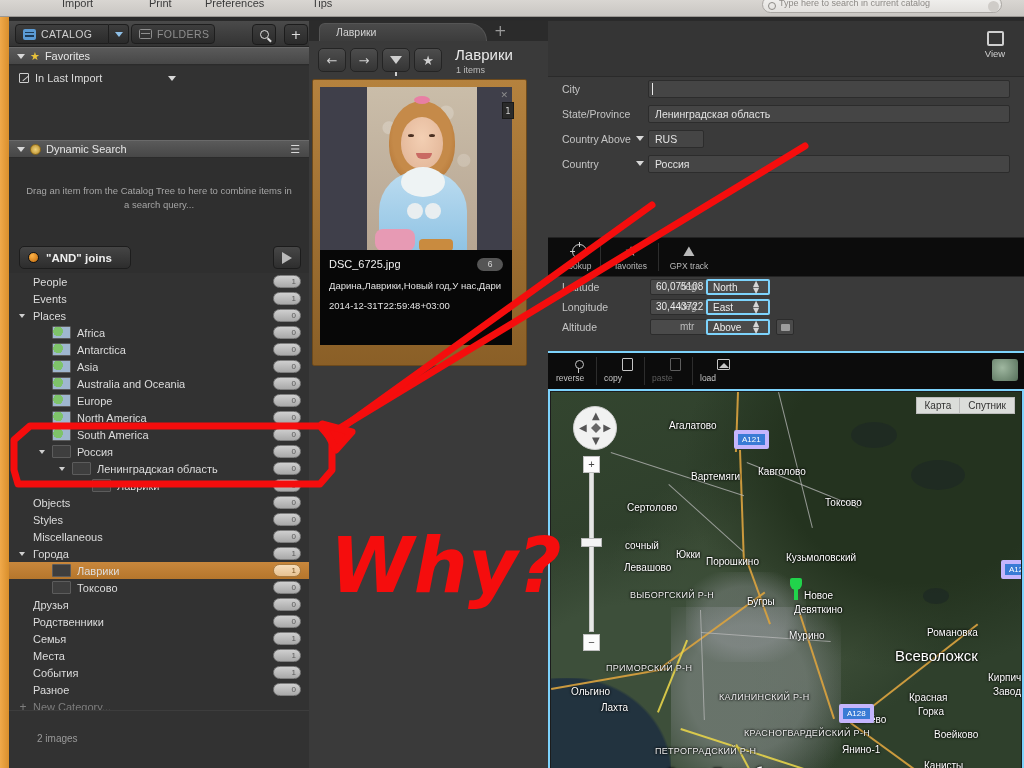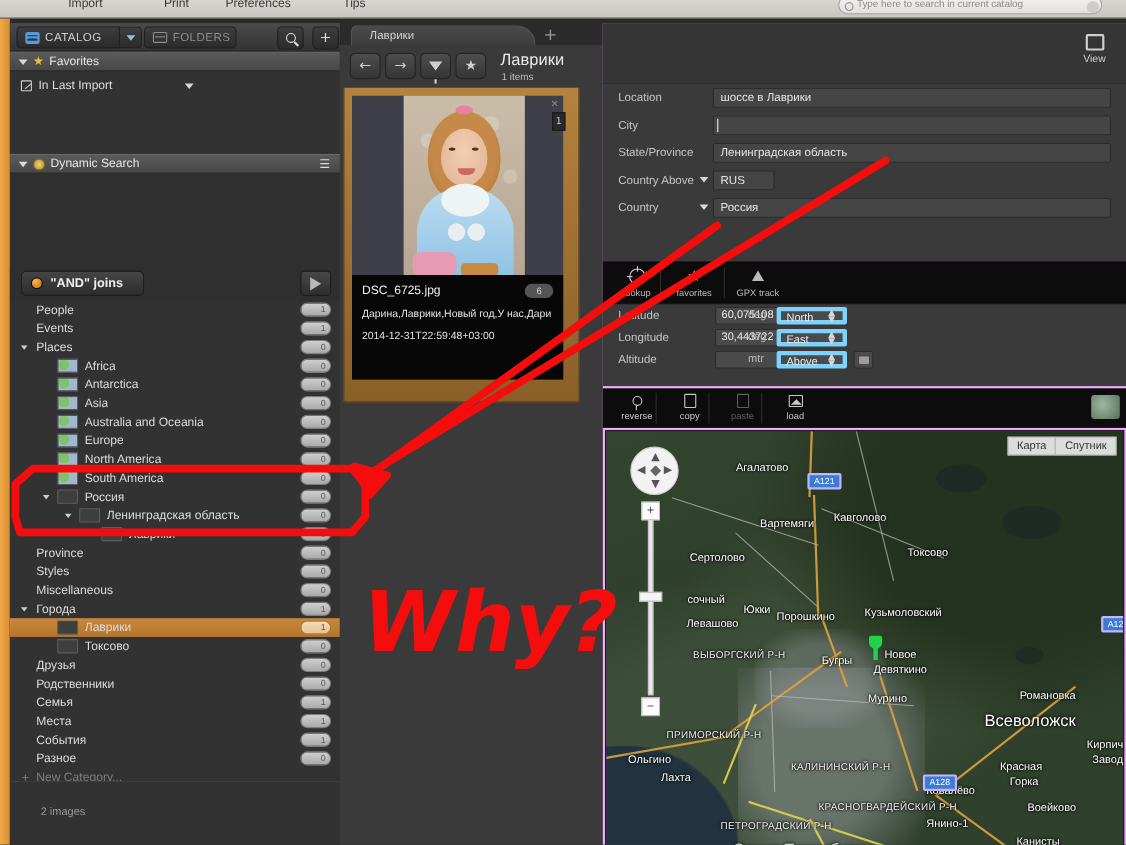--- a/index.html
+++ b/index.html
@@ -235,21 +235,21 @@
     font-family:"Liberation Sans",sans-serif;}
   .metabox .tags{position:absolute;left:9px;top:30px;font-size:9.5px;color:#e3e3e3;
     white-space:nowrap;overflow:hidden;width:176px;font-family:"Liberation Sans",sans-serif;}
   .metabox .ts{position:absolute;left:9px;top:50px;font-size:9.5px;color:#e3e3e3;
     font-family:"Liberation Sans",sans-serif;}
   .closex{position:absolute;right:4px;top:3px;font-size:9px;color:#8d8d8d;}
   .stacknum{position:absolute;right:-2px;top:15px;width:12px;height:17px;background:#2a2a2a;
     color:#cfcfcf;font-size:8.5px;text-align:center;line-height:17px;border:1px solid #1a1a1a;}
 
   
-  .right { position:absolute; left:548px; top:21px; width:476px; height:747px; background:#f0abfc; }
+  .right { position:absolute; left:548px; top:21px; width:476px; height:747px; background:#7dd3fc; }
   .rtop { position:absolute; left:0; top:0; width:476px; height:56px; background:#353535;
     border-bottom:1px solid #2a2a2a; }
   .viewbtn { position:absolute; right:6px; top:10px; width:46px; text-align:center; }
   .viewbtn .sq { width:17px;height:15px;margin:0 auto;border:2px solid #cfcfcf;border-radius:2px;}
   .viewbtn .t { font-size:9.5px;color:#cfcfcf;margin-top:2px;font-family:"Liberation Sans",sans-serif;}
 
   .fields { position:absolute; left:0; top:56px; width:476px; height:160px; background:#3a3a3a; }
   .frow { position:relative; height:25px; }
   .frow .flabel { position:absolute; left:14px; top:6px; font-size:10.5px; color:#c4c4c4;
     font-family:"Liberation Sans",sans-serif;}
@@ -280,29 +280,29 @@
   .coords { position:absolute; left:0; top:256px; width:476px; height:74px; background:#3a3a3a; }
   .crow { position:relative; height:20px; }
   .crow .clabel { position:absolute; left:14px; top:4px; font-size:10.5px; color:#c4c4c4;
     font-family:"Liberation Sans",sans-serif;}
   .cinput { position:absolute; left:66px; top:2px; width:60px; height:16px;
     background:#4a4a4a; border:1px solid #2c2c2c; border-radius:2px;
     font-size:10px; color:#ececec; padding:1px 18px 0 5px; font-family:"Liberation Sans",sans-serif;margin-left:36px;}
   .cunit { position:absolute; left:132px; top:4px; font-size:10px; color:#bdbdbd;
     font-family:"Liberation Sans",sans-serif;}
   .csel { position:absolute; left:158px; top:2px; width:64px; height:16px;
-    background:#4a4a4a; border:4px solid #7dd3fc; border-radius:2px;
+    background:#4a4a4a; border:2px solid #7dd3fc; border-radius:2px;
     font-size:10px; color:#ececec; padding:1px 0 0 5px; font-family:"Liberation Sans",sans-serif;}
   .spinner { position:absolute; left:205px; top:3px; color:#d6d6d6; font-size:8px; line-height:7px; }
   .altbtn { position:absolute; left:228px; top:2px; width:18px; height:16px;
     background:#4a4a4a; border:1px solid #2c2c2c; border-radius:2px; }
   .altbtn::after{content:"";position:absolute;left:4px;top:4px;width:9px;height:7px;background:#9d9d9d;border-radius:1px;}
 
   .actionbar { position:absolute; left:0; top:332px; width:476px; height:36px; background:#0c0c0c; }
-  .abtn { position:absolute; top:3px; width:46px; text-align:center; color:#c6c6c6; }
+  .abtn { position:absolute; top:3px; width:46px; color:#c6c6c6; }
   .abtn.dim { color:#5e5e5e; }
   .abtn .ai { height:17px; display:flex; align-items:center; justify-content:center; }
   .abtn .at { font-size:8.5px; font-family:"Liberation Sans",sans-serif; }
   .pin { width:9px;height:9px;border:1.8px solid #c6c6c6;border-radius:50% 50% 50% 50%; position:relative;}
   .pin::after{content:"";position:absolute;left:2px;top:7px;width:1.8px;height:5px;background:#c6c6c6;}
   .pagei{width:11px;height:13px;border:1.4px solid currentColor;border-radius:1px;}
   .imgi{width:13px;height:11px;border:1.4px solid #c6c6c6;border-radius:1px;position:relative;}
   .imgi::after{content:"";position:absolute;left:1px;bottom:1px;border-left:5px solid transparent;border-right:5px solid transparent;border-bottom:5px solid #c6c6c6;}
   .globebtn{position:absolute;right:6px;top:6px;width:26px;height:22px;
     background:radial-gradient(circle at 40% 40%,#9fb7a0,#56705a);border-radius:3px;}
@@ -325,21 +325,21 @@
       background: radial-gradient(ellipse at 50% 50%, rgba(170,170,180,.3) 0 48%, transparent 80%); }
   .lake { position:absolute; background:#1e2a23; border-radius:50%; opacity:.85; }
   .road { position:absolute; background:#d9a23f; height:2px; transform-origin:0 0; opacity:.92; }
   .roadY { position:absolute; background:#e6d34a; height:2px; transform-origin:0 0; opacity:.9; }
   .roadw { position:absolute; background:#b9b9b9; height:1.3px; transform-origin:0 0; opacity:.75; }
   .mlabel { position:absolute; color:#fff; font-size:10px; white-space:nowrap;
     text-shadow:0 0 3px #000,0 0 2px #000; font-family:"Liberation Sans",sans-serif;}
   .mlabel.big { font-size:15px; }
   .mlabel.dist { font-size:9px; letter-spacing:.3px; color:#efefef; }
   .shield { position:absolute; background:#3a7bd5; color:#fff; font-size:8px;
-    padding:1px 4px; border-radius:2px; border:2px solid #c4b5fd;
+    padding:1px 4px; border-radius:2px; border:4px solid #c4b5fd;
     font-family:"Liberation Sans",sans-serif; }
   .mapmode { position:absolute; right:6px; top:5px; display:flex; }
   .mapmode span {
     background:rgba(245,245,245,.88); color:#333; font-size:10px; padding:2px 8px;
     border:1px solid #bbb; font-family:"Liberation Sans",sans-serif;
   }
   .mapmode span:first-child { border-right:none; }
   .panctl {
     position:absolute; left:22px; top:14px; width:44px; height:44px; border-radius:50%;
     background:rgba(252,252,252,.95); border:1px solid #cfcfcf;
@@ -415,20 +415,23 @@
       </div>
     </div>
 
     <div class="sectionhdr" style="position:absolute;left:0;top:119px;width:300px;">
       <span class="tri"></span>
       <span class="dsgear"></span>
       <span>Dynamic Search</span>
       <span class="hamb">☰</span>
     </div>
 
+    <div class="dsbody">
+      <div class="dshint">Drag an item from the Catalog Tree to here to combine items in a search query...</div>
+    </div>
 
     <div class="androw">
       <div class="andbtn">
         <span class="orb"></span>
         <span>"AND" joins</span>
       </div>
       <div class="playbtn">
         <span class="playtri"></span>
       </div>
     </div>
@@ -514,21 +517,21 @@
         </div>
         <div class="trow">
           <span class="arrow" style="margin-left: 68px;"></span>
           <span class="thumbico" style="margin-left: 5px;"></span>
           <span class="lbl">Лаврики</span>
           <span class="badge">0</span>
         </div>
         <div class="trow">
           <span class="arrow" style="margin-left: 8px;"></span>
           <span style="width: 6px;"></span>
-          <span class="lbl">Province</span>
+          <span class="lbl">Objects</span>
           <span class="badge">0</span>
         </div>
         <div class="trow">
           <span class="arrow" style="margin-left: 8px;"></span>
           <span style="width: 6px;"></span>
           <span class="lbl">Styles</span>
           <span class="badge">0</span>
         </div>
         <div class="trow">
           <span class="arrow" style="margin-left: 8px;"></span>
@@ -657,24 +660,20 @@
 
   <div class="right">
     <div class="rtop">
       <div class="viewbtn">
         <div class="sq"></div>
         <div class="t">View</div>
       </div>
     </div>
 
     <div class="fields" id="fields">
-        <div class="frow">
-          <span class="flabel">Location</span>
-          <span class="finput wide">шоссе в Лаврики</span>
-        </div>
         <div class="frow">
           <span class="flabel">City</span>
           <span class="finput wide"></span>
           <span class="caretbar"></span>
         </div>
         <div class="frow">
           <span class="flabel">State/Province</span>
           <span class="finput wide">Ленинградская область</span>
         </div>
         <div class="frow">

